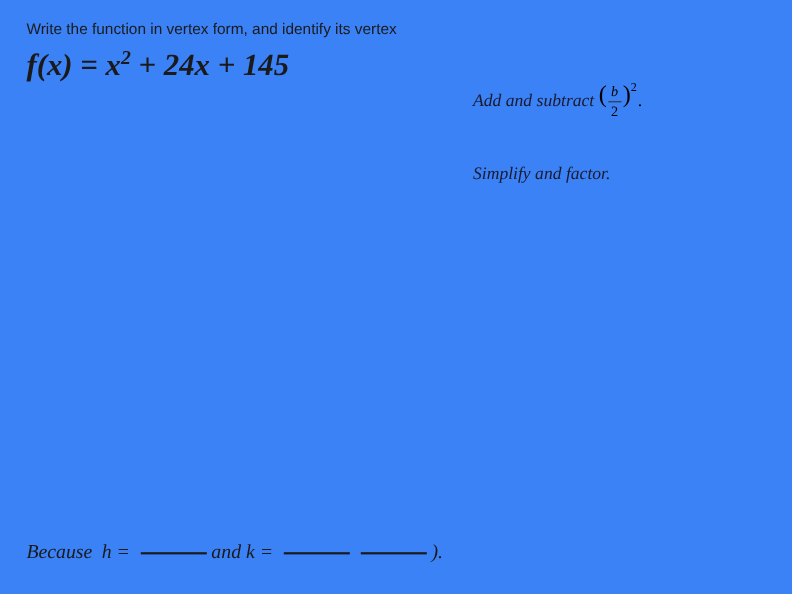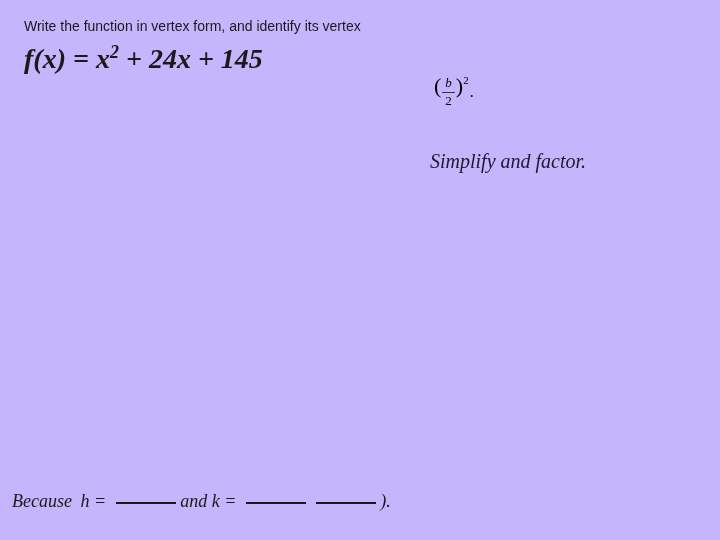--- a/index.html
+++ b/index.html
@@ -13,21 +13,21 @@
       height: 540px;
       background-color: #b8c4d0;
       font-family: 'Times New Roman', Times, serif;
       overflow: hidden;
       position: relative;
     }
 
     .main-container {
       width: 720px;
       height: 540px;
-      background-color: #c4b5fd;
+      background-color: #3b82f6;
       padding: 18px 24px;
       position: relative;
     }
 
     .instruction-text {
       font-size: 14px;
       color: #1a1a1a;
       margin-bottom: 8px;
       font-family: Arial, sans-serif;
     }
@@ -65,30 +65,30 @@
       margin-bottom: 40px;
     }
 
     .add-subtract-label {
       font-size: 16px;
       color: #1a1a2e;
       font-style: italic;
     }
 
     .simplify-hint {
-      font-size: 20px;
+      font-size: 16px;
       color: #1a1a2e;
       font-style: italic;
       margin-bottom: 20px;
     }
 
     .bottom-row {
       position: absolute;
       bottom: 28px;
-      left: 12px;
+      left: 24px;
       right: 24px;
       display: flex;
       align-items: center;
       gap: 0px;
       font-size: 18px;
       color: #1a1a1a;
       font-style: italic;
     }
 
     .bottom-row span {
@@ -159,20 +159,21 @@
   <div class="instruction-text">Write the function in vertex form, and identify its vertex</div>
 
   <div class="equation">
     <i>f</i>(<i>x</i>) = <i>x</i><sup>2</sup> + 24<i>x</i> + 145
   </div>
 
   <div class="right-panel">
 
 
     <div class="add-subtract-row">
+      <span class="add-subtract-label">Add and subtract</span>
       &nbsp;
       <span class="squared-paren">
         <span class="big-paren">(</span>
         <span class="inner-frac">
           <span class="top-f"><i>b</i></span>
           <span class="bot-f">2</span>
         </span>
         <span class="big-paren">)</span>
         <span class="exp2">2</span>
       </span>

